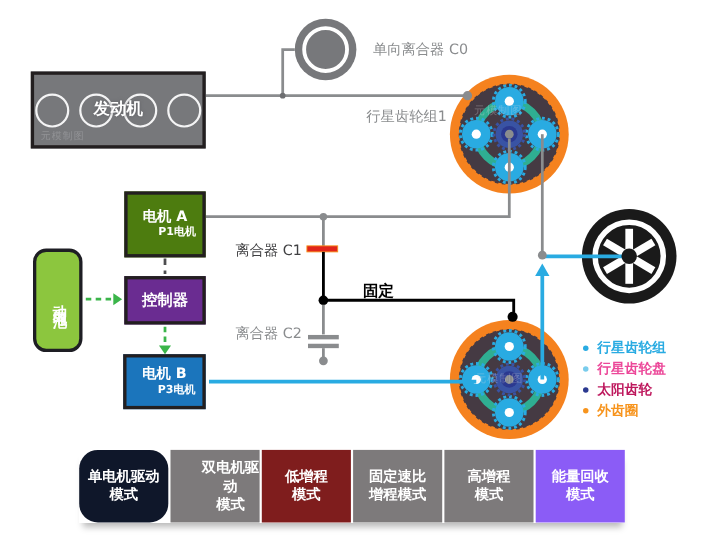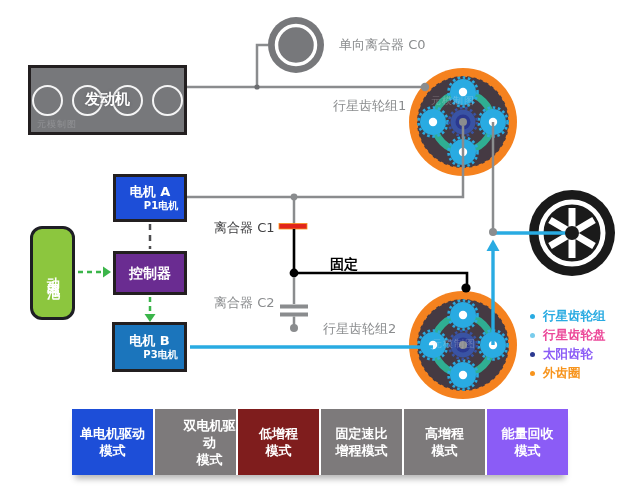--- a/index.html
+++ b/index.html
@@ -14,21 +14,21 @@
   .node .l1{font-size:13px;font-weight:bold;}
   .node .l2{font-size:10px;font-weight:bold;margin-left:22px;}
   .engine{left:28px;top:65px;width:159px;height:70px;background:#77787B;}
   .engine .circles{position:absolute;left:0;top:0;right:0;bottom:0;
         display:flex;align-items:center;justify-content:center;gap:9px;}
   .engine .cyl{width:27px;height:27px;border:2px solid rgba(255,255,255,.92);border-radius:50%;}
   .engine .label{position:absolute;left:0;right:0;top:50%;transform:translateY(-55%);
         font-size:15px;font-weight:bold;text-shadow:0 0 3px rgba(90,90,95,.9);}
   .watermark{position:absolute;font-size:9px;color:rgba(235,235,240,.22);letter-spacing:1px;}
   .gear-watermark{position:absolute;font-size:10px;color:rgba(225,222,228,.30);letter-spacing:1px;}
-  .motor-a{left:113px;top:174px;width:74px;height:48px;background:#1d4ed8;}
+  .motor-a{left:113px;top:174px;width:74px;height:60px;background:#4d7c0f;}
   .controller{left:113px;top:251px;width:74px;height:44px;background:#6A2C91;font-size:14px;font-weight:bold;}
   .battery{left:30px;top:226px;width:45px;height:94px;background:#8CC63E;border-radius:12px;border:3px solid #1E1E24;}
   .battery .vtext{writing-mode:vertical-rl;font-size:13px;font-weight:bold;letter-spacing:3px;}
   .motor-b{left:112px;top:322px;width:75px;height:50px;background:#1B75BC;}
 
   
   .lbl{position:absolute;font-size:13px;color:#8A8C8E;white-space:nowrap;}
   .lbl-dark{color:#404042;}
   .lbl-fixed{color:#000;font-weight:bold;font-size:14px;}
 
@@ -181,43 +181,42 @@
   <div class="node motor-b">
     <span class="l1">电机 B</span>
     <span class="l2">P3电机</span>
   </div>
 
   <div class="lbl" style="left:339px;top:36px;">单向离合器 C0</div>
   <div class="lbl" style="left:333px;top:97px;">行星齿轮组1</div>
   <div class="lbl lbl-dark" style="left:214px;top:219px;">离合器 C1</div>
   <div class="lbl lbl-fixed" style="left:330px;top:256px;">固定</div>
   <div class="lbl" style="left:214px;top:294px;">离合器 C2</div>
-  <div class="lbl" style="left:323px;top:320px;">行星齿轮组2</div>
 
   <div class="legend">
     <div class="legend-item">
       <span class="legend-dot" style="background: rgb(41, 171, 226);"></span>
       <span class="legend-label" style="color: rgb(41, 171, 226);">行星齿轮组</span>
     </div>
     <div class="legend-item">
       <span class="legend-dot" style="background: rgb(121, 204, 236);"></span>
       <span class="legend-label" style="color: #ec4899;">行星齿轮盘</span>
     </div>
     <div class="legend-item">
       <span class="legend-dot" style="background: rgb(43, 57, 144);"></span>
-      <span class="legend-label" style="color: #8b5cf6;">太阳齿轮</span>
+      <span class="legend-label" style="color: #be185d;">太阳齿轮</span>
     </div>
     <div class="legend-item">
       <span class="legend-dot" style="background: rgb(247, 148, 29);"></span>
       <span class="legend-label" style="color: rgb(247, 148, 29);">外齿圈</span>
     </div>
   </div>
 
   <div class="modes">
-    <button class="mode-btn" style="background: #1d4ed8;">
+    <button class="mode-btn" style="background: #0f172a; border-radius: 17px;">
       <span>单电机驱动</span>
       <span>模式</span>
     </button>
     <button class="mode-btn" style="background: rgb(125, 122, 123); padding-left: 28px;">
       <span>双电机驱动</span>
       <span>模式</span>
     </button>
     <button class="mode-btn" style="background: #7f1d1d;">
       <span>低增程</span>
       <span>模式</span>

